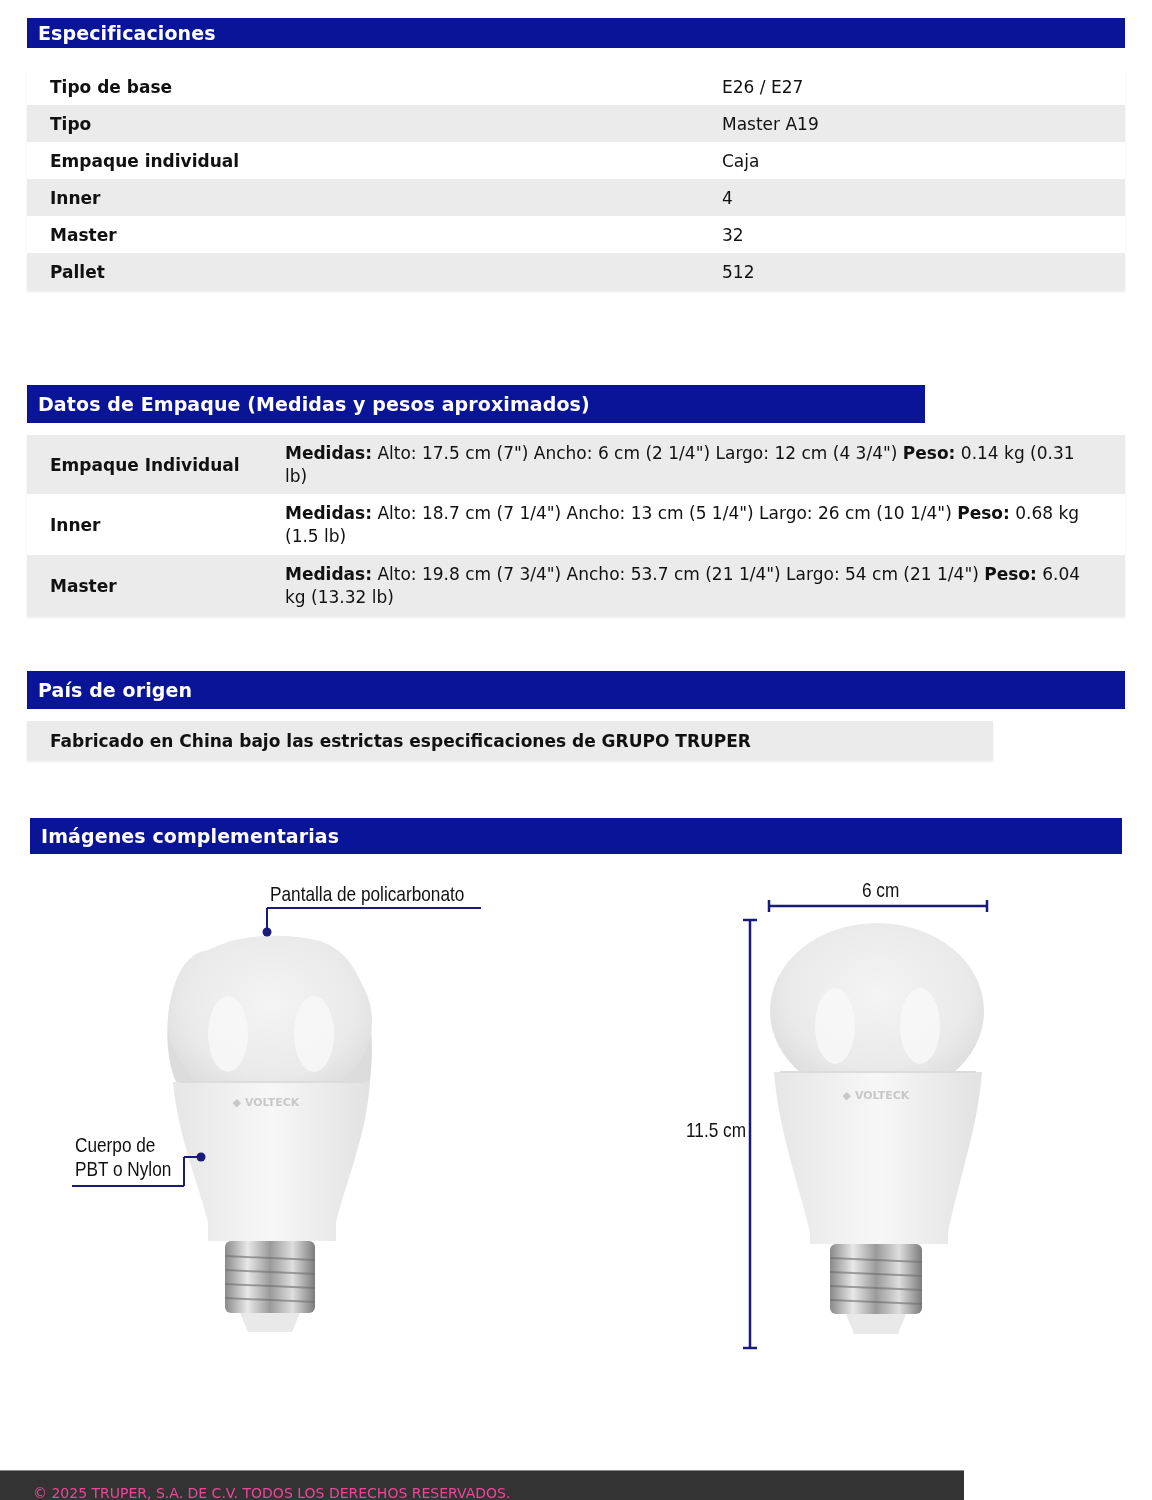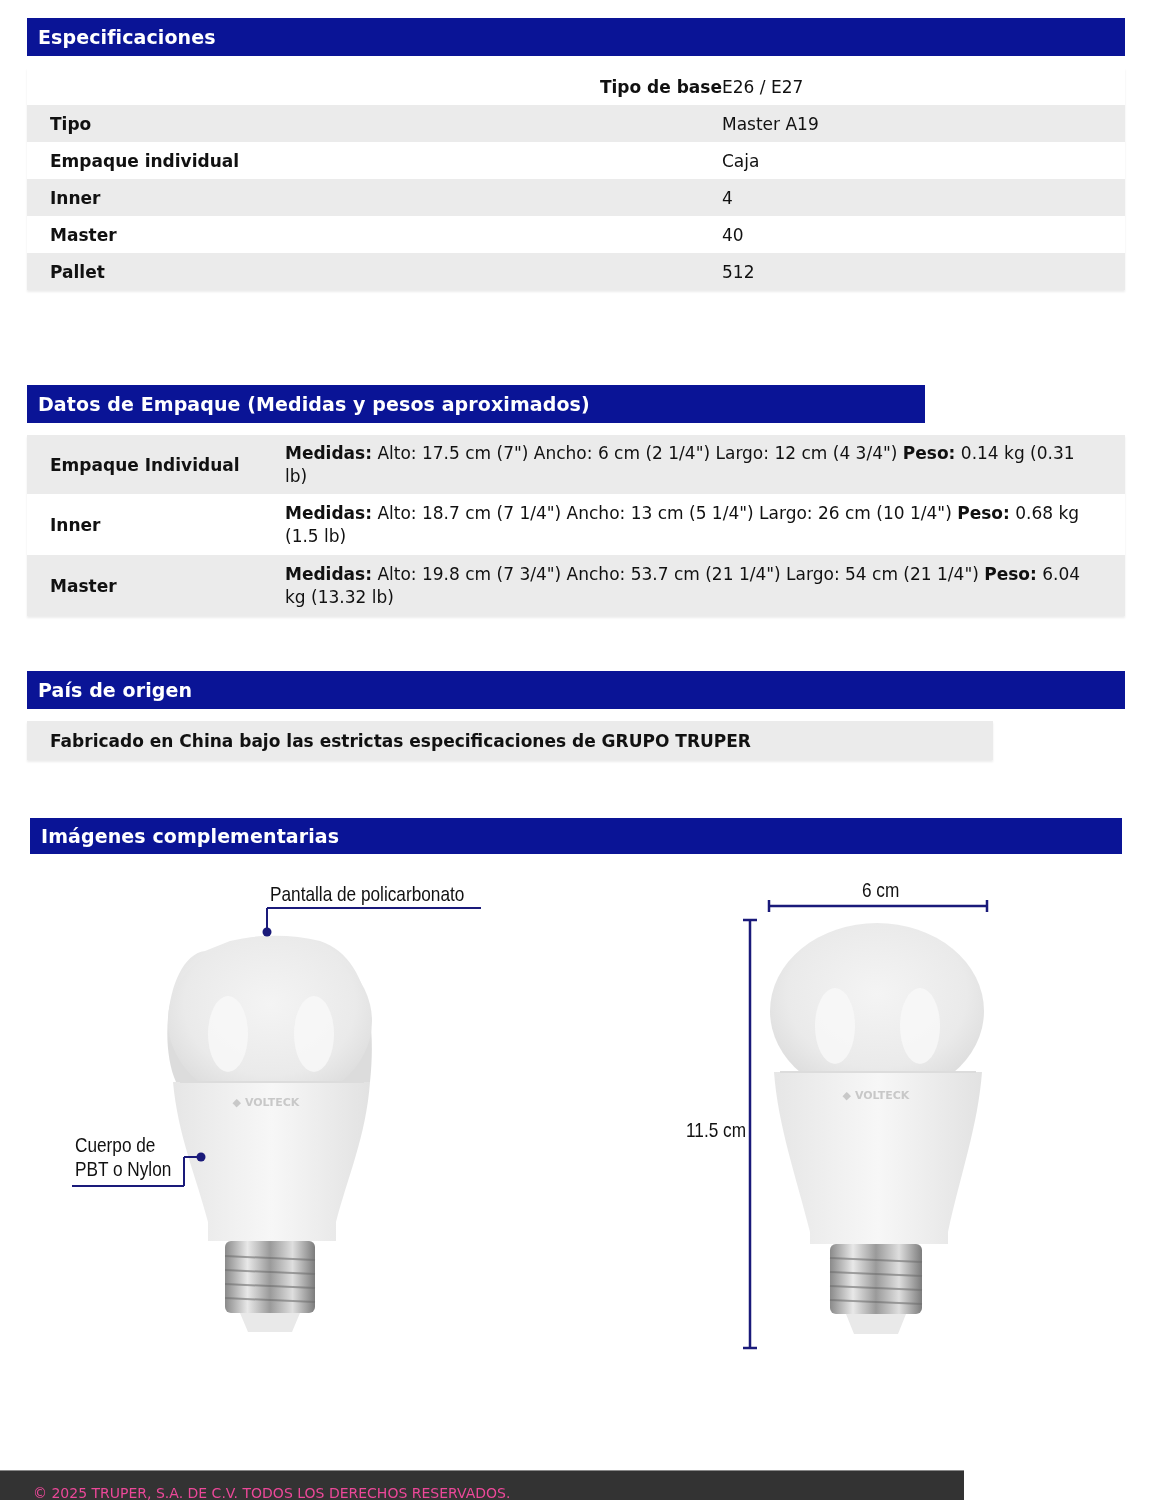--- a/index.html
+++ b/index.html
@@ -71,45 +71,45 @@
       background: #333333; color: #ec4899;
       font-size: 14px; padding-left: 33px; padding-top: 15px;
       border-top: 1px solid #888;
       overflow: hidden;
       line-height: 14px;
     }
   </style>
 </head>
 <body>
 
-<div class="section-header" style="left:27px; top:18px; width:1098px; height:38px;">
+<div class="section-header" style="left:27px; top:18px; width:1098px; height:30px;">
   <span>Especificaciones</span>
 </div>
 
 <table class="spec" style="left:27px; top:68px; width:1098px;">
   <tbody>
       <tr style="height:37px;">
-    <td class="label" style="width:695px;text-align:right;">Tipo de base</td>
+    <td class="label" style="width:695px;">Tipo de base</td>
     <td class="value">E26 / E27</td>
   </tr>
   <tr style="height:37px;">
     <td class="label">Tipo</td>
     <td class="value">Master A19</td>
   </tr>
   <tr style="height:37px;">
     <td class="label">Empaque individual</td>
     <td class="value">Caja</td>
   </tr>
   <tr style="height:37px;">
     <td class="label">Inner</td>
     <td class="value">4</td>
   </tr>
   <tr style="height:37px;">
     <td class="label">Master</td>
-    <td class="value">40</td>
+    <td class="value">32</td>
   </tr>
   <tr style="height:37px;">
     <td class="label">Pallet</td>
     <td class="value">512</td>
   </tr>
 </tbody>
   </table>
 
 <div class="section-header" style="left:27px; top:385px; width:898px; height:38px;">
   <span>Datos de Empaque (Medidas y pesos aproximados)</span>

